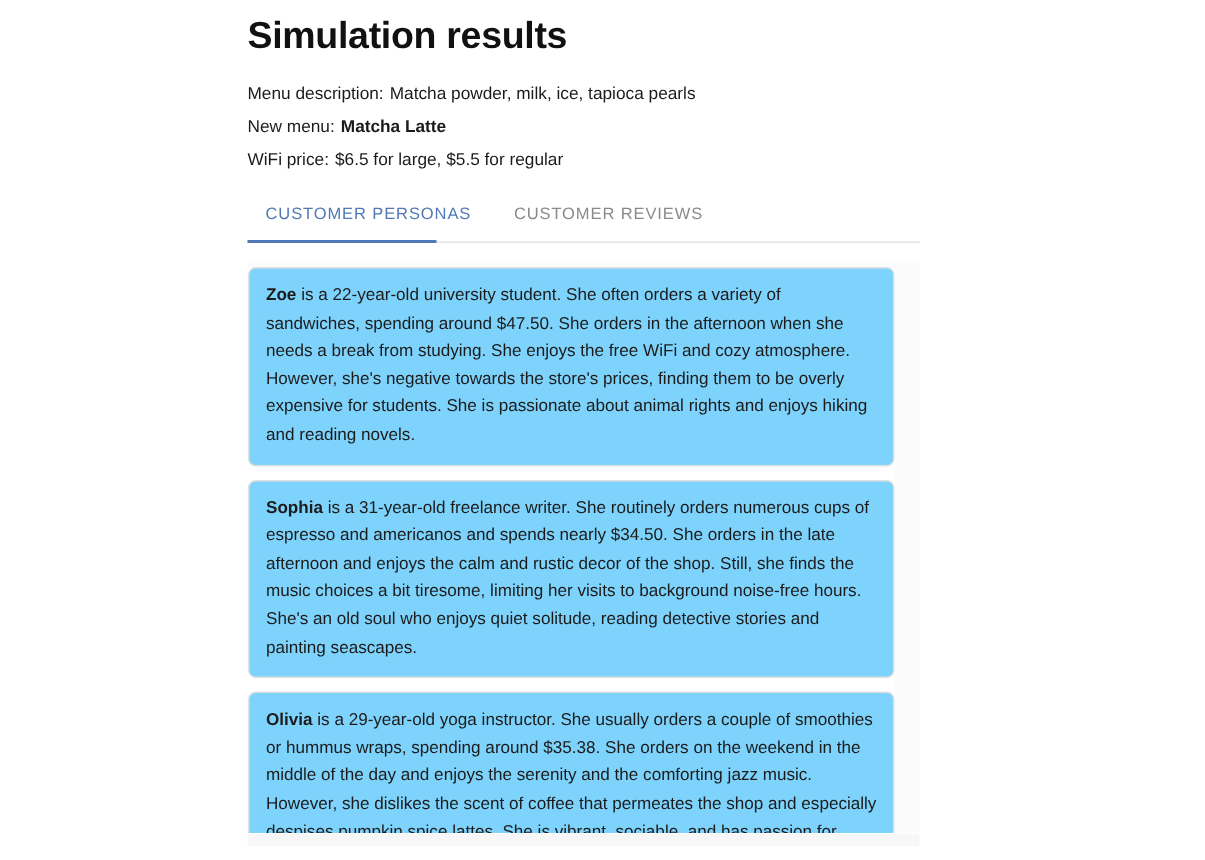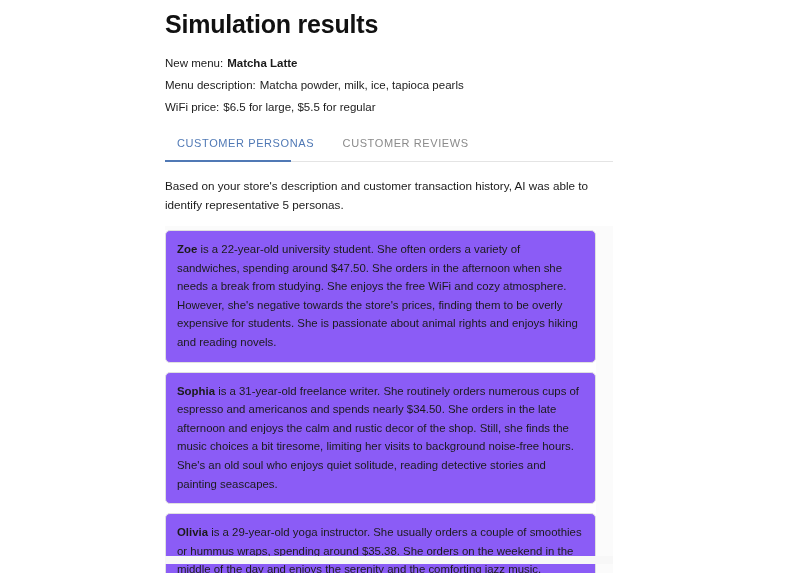--- a/index.html
+++ b/index.html
@@ -126,21 +126,21 @@
   }
 
   .persona-list {
     width: 431px;
     background: #ffffff;
   }
 
   .persona-card {
     border: 1px solid #e0e0e0;
     border-radius: 5px;
-    background: #8b5cf6;
+    background: #7dd3fc;
     padding: 9px 11px 10px 11px;
     margin-bottom: 9px;
     font-size: 11.4px;
     line-height: 18.6px;
     color: #1b1b1b;
   }
   .persona-card:first-child {
     margin-top: 4px;
   }
   .persona-name {
@@ -161,37 +161,36 @@
 <body>
 
 <div id="app">
 
   <div class="page">
 
     <h1 class="page-title">Simulation results</h1>
 
     <div class="meta-block">
       <div class="meta-row">
-        <span class="meta-label">New menu:</span><span class="meta-value bold">Matcha Latte</span>
+        <span class="meta-label">Menu description:</span><span class="meta-value">Matcha powder, milk, ice, tapioca pearls</span>
       </div>
       <div class="meta-row">
-        <span class="meta-label">Menu description:</span><span class="meta-value">Matcha powder, milk, ice, tapioca pearls</span>
+        <span class="meta-label">New menu:</span><span class="meta-value bold">Matcha Latte</span>
       </div>
       <div class="meta-row">
         <span class="meta-label">WiFi price:</span><span class="meta-value">$6.5 for large, $5.5 for regular</span>
       </div>
     </div>
 
     <div class="tabs">
       <button class="tab active">CUSTOMER PERSONAS</button>
       <button class="tab">CUSTOMER REVIEWS</button>
       <div class="tab-indicator"></div>
     </div>
 
-    <div class="intro">Based on your store's description and customer transaction history, AI was able to identify representative 5 personas.</div>
 
     <div class="persona-scroll">
       <div class="persona-list" id="persona-list">
           <div class="persona-card"><span class="persona-name">Zoe</span><span> is a 22-year-old university student. She often orders a variety of sandwiches, spending around $47.50. She orders in the afternoon when she needs a break from studying. She enjoys the free WiFi and cozy atmosphere. However, she's negative towards the store's prices, finding them to be overly expensive for students. She is passionate about animal rights and enjoys hiking and reading novels.</span></div>
           <div class="persona-card"><span class="persona-name">Sophia</span><span> is a 31-year-old freelance writer. She routinely orders numerous cups of espresso and americanos and spends nearly $34.50. She orders in the late afternoon and enjoys the calm and rustic decor of the shop. Still, she finds the music choices a bit tiresome, limiting her visits to background noise-free hours. She's an old soul who enjoys quiet solitude, reading detective stories and painting seascapes.</span></div>
           <div class="persona-card"><span class="persona-name">Olivia</span><span> is a 29-year-old yoga instructor. She usually orders a couple of smoothies or hummus wraps, spending around $35.38. She orders on the weekend in the middle of the day and enjoys the serenity and the comforting jazz music. However, she dislikes the scent of coffee that permeates the shop and especially despises pumpkin spice lattes. She is vibrant, sociable, and has passion for vegan cooking.</span></div>
         </div>
     </div>
 
   </div>

